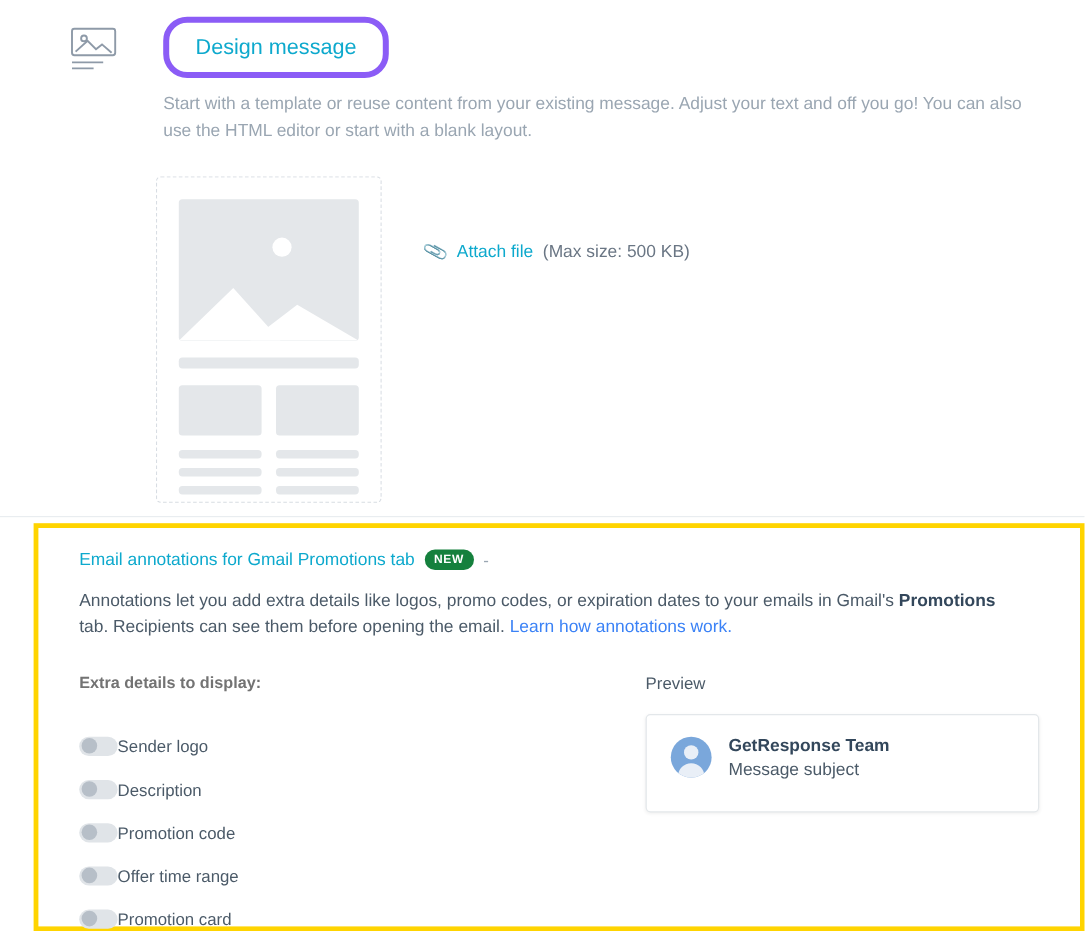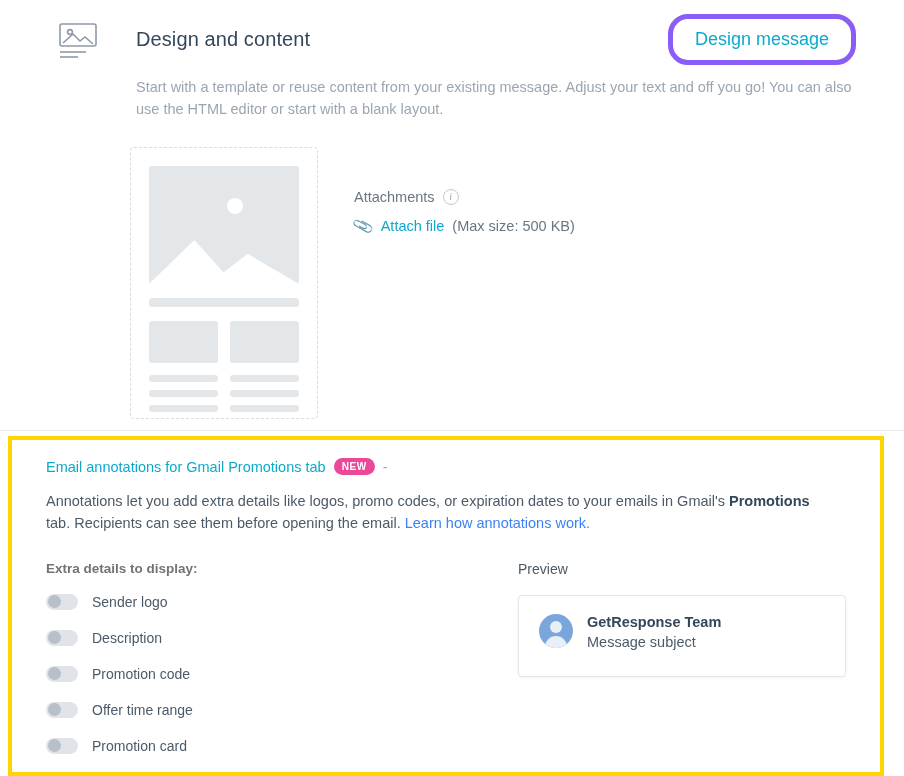--- a/index.html
+++ b/index.html
@@ -147,40 +147,40 @@
     margin-top: 12px;
     font-size: 14.5px;
   }
   .clip-icon { color: #8e9aa8; font-size: 15px; transform: rotate(-20deg); display:inline-block; }
   .attach-link { color: #0da9cd; cursor: pointer; }
   .attach-max { color: #6a7684; }
 
   
   .annotations {
     position: absolute;
-    left: 8px;
+    left: 28px;
     top: 436px;
     width: 876px;
     height: 340px;
     border: 4px solid #ffd400;
     background: #ffffff;
     padding: 18px 34px 0 34px;
   }
   .ann-title-row {
     display: flex;
     align-items: center;
     gap: 8px;
   }
   .ann-title {
     color: #0da9cd;
     font-size: 14.5px;
     cursor: pointer;
   }
   .badge-new {
-    background: #ec4899;
+    background: #15803d;
     color: #ffffff;
     font-size: 10px;
     font-weight: bold;
     letter-spacing: .6px;
     border-radius: 9px;
     padding: 3px 8px;
   }
   .ann-dash { color: #9aa6b2; font-size: 14px; }
   .ann-desc {
     margin-top: 15px;
@@ -200,22 +200,21 @@
   .col-head {
     font-size: 13.5px;
     font-weight: bold;
     color: #737373;
     margin-bottom: 18px;
   }
   .preview-col .col-head { font-weight: normal; color: #4b5a68; font-size: 14px; }
 
   .toggle-row {
     display: flex;
-    align-items: flex-start;
-    gap: 14px;
+    align-items: flex-end;
     height: 36px;
   }
   .toggle {
     width: 32px;
     height: 16px;
     border-radius: 8px;
     background: #e0e4e8;
     position: relative;
     flex: 0 0 32px;
     cursor: pointer;
@@ -297,21 +296,20 @@
         <svg viewBox="0 0 44 44" width="44" height="44" fill="none" stroke="currentColor" stroke-width="1.6">
           <rect x="4" y="6" width="36" height="22" rx="2"></rect>
           <circle cx="14" cy="14" r="2.4"></circle>
           <path d="M7 25 L17 16 L24 23 L29 19 L37 26"></path>
           <line x1="4" y1="34" x2="30" y2="34"></line>
           <line x1="4" y1="39" x2="22" y2="39"></line>
         </svg>
       </span>
       <div class="header-right">
         <div class="header-title-row">
-          <div class="section-title">Design and content</div>
           <button class="design-message-btn">Design message</button>
         </div>
         <div class="section-desc">Start with a template or reuse content from your existing message. Adjust your text and off you go! You can also use the HTML editor or start with a blank layout.</div>
       </div>
     </div>
 
     <div class="content-row">
       <div class="template-card">
         <div class="tmpl-hero">
           <div class="sun"></div>
@@ -333,24 +331,20 @@
           </div>
           <div class="col">
             <div class="bar l"></div>
             <div class="bar l"></div>
             <div class="bar l"></div>
           </div>
         </div>
       </div>
 
       <div class="attach-block">
-        <div class="attach-label-row">
-          <span>Attachments</span>
-          <span class="info-circle">i</span>
-        </div>
         <div class="attach-file-row">
           <span class="clip-icon">📎</span>
           <span class="attach-link">Attach file</span>
           <span class="attach-max">(Max size: 500 KB)</span>
         </div>
       </div>
     </div>
   </section>
 
   <div class="divider"></div>

